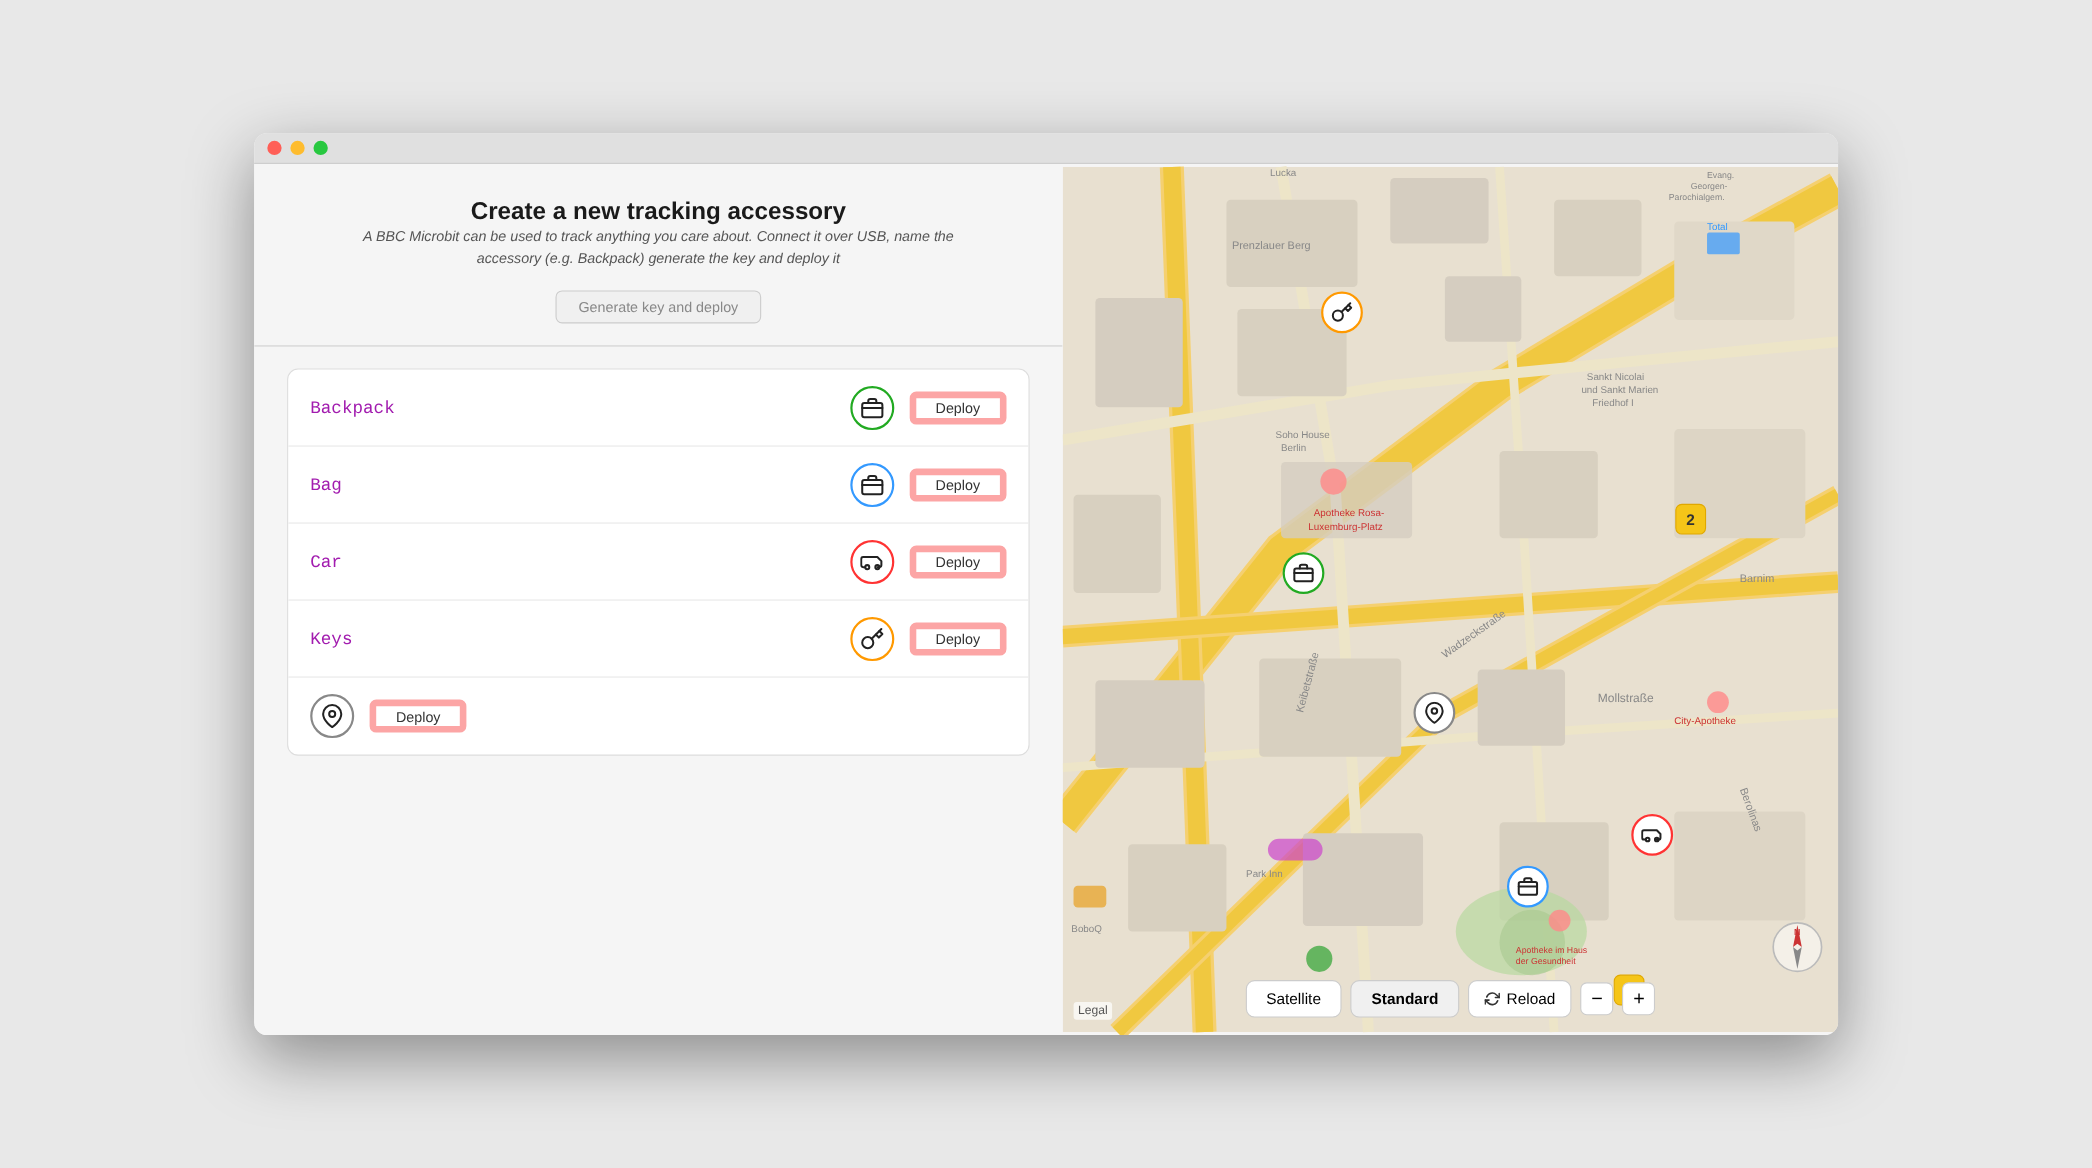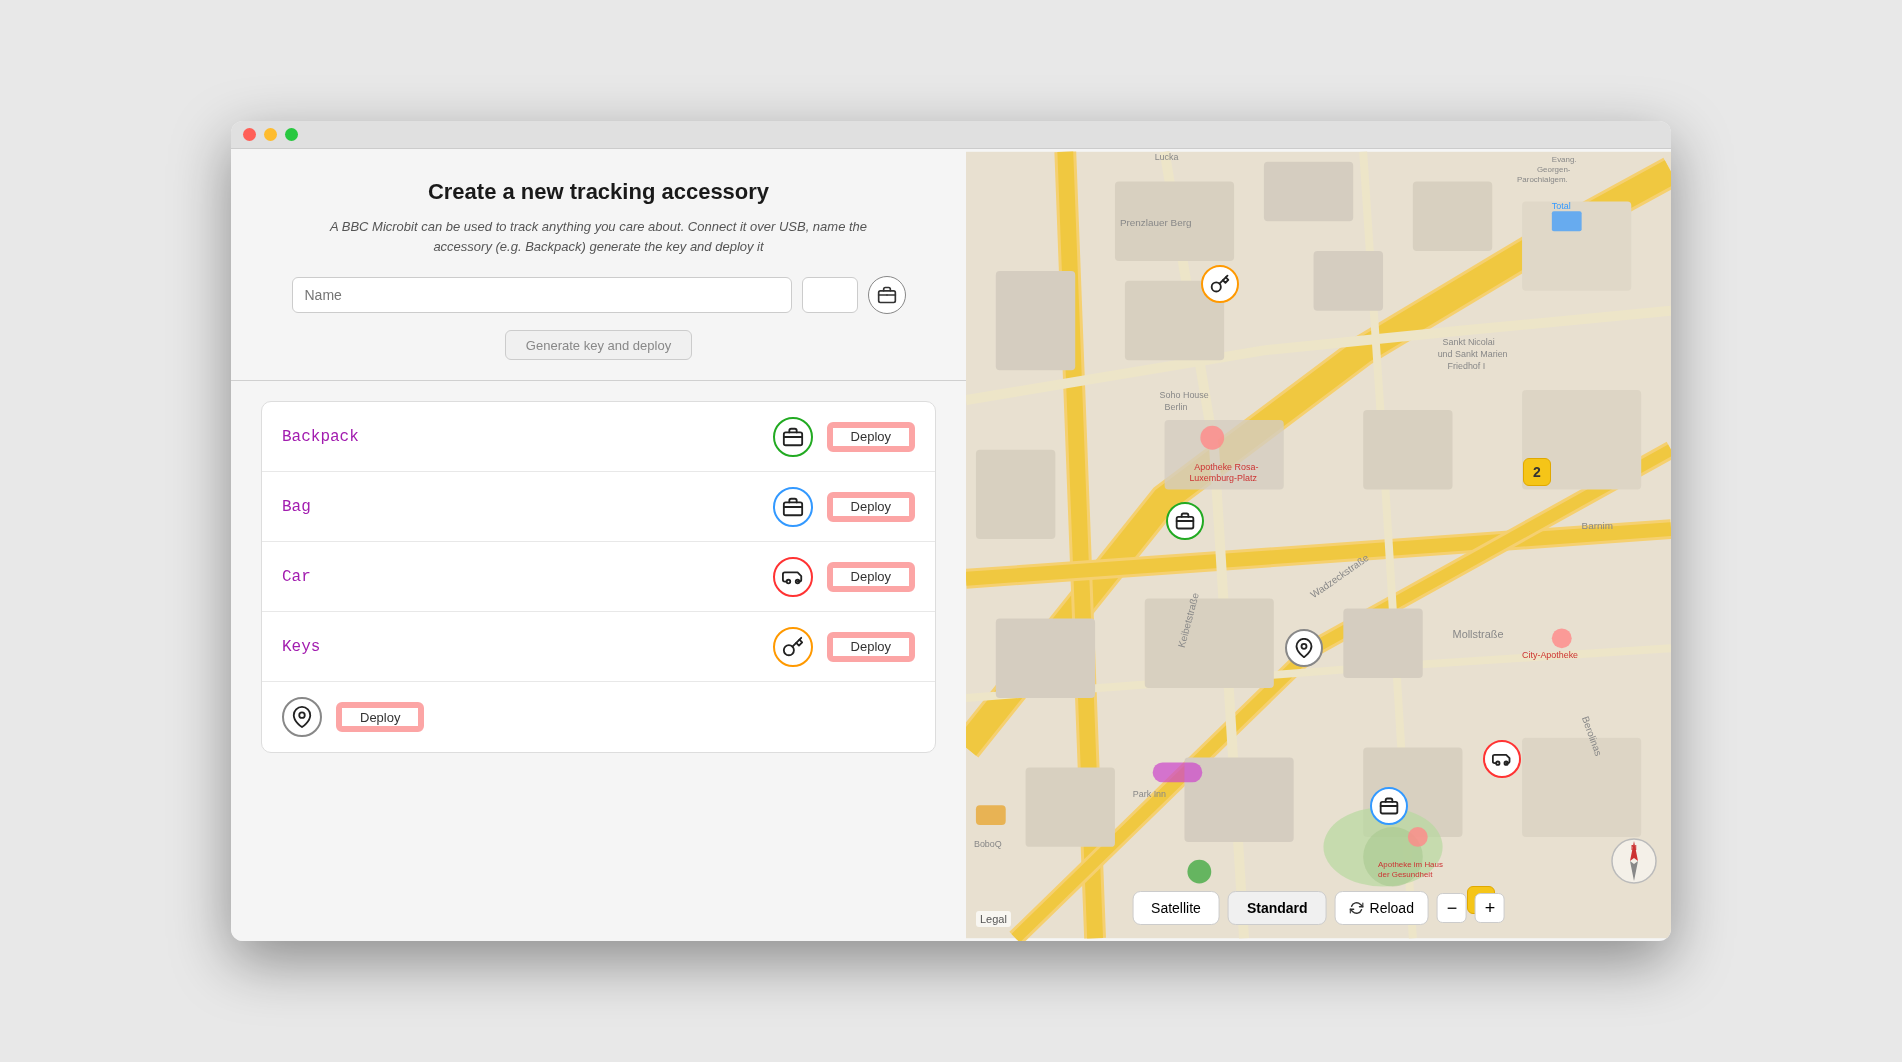--- a/index.html
+++ b/index.html
@@ -64,21 +64,21 @@
 
     .create-section {
       padding: 30px 30px 20px;
       text-align: center;
     }
 
     .create-title {
       font-size: 22px;
       font-weight: 600;
       color: #1a1a1a;
-      margin-bottom: 12px;
+      margin-bottom: 0;
     }
 
     .create-description {
       font-size: 13px;
       color: #555;
       line-height: 1.5;
       max-width: 580px;
       margin: 0 auto 20px;
       font-style: italic;
     }
@@ -335,33 +335,20 @@
   </div>
 
   <div class="main-content">
 
     <div class="left-panel">
 
       <div class="create-section">
         <div class="create-title">Create a new tracking accessory</div>
         <div class="create-description">A BBC Microbit can be used to track anything you care about. Connect it over USB, name the accessory (e.g. Backpack) generate the key and deploy it</div>
 
-        <div class="input-row">
-          <input class="name-input" type="text" placeholder="Name" style="">
-          <div class="color-picker-btn"></div>
-          <div class="icon-btn">
-
-            <svg width="20" height="20" viewBox="0 0 24 24" fill="none" stroke="#333" stroke-width="2" stroke-linecap="round" stroke-linejoin="round">
-              <rect x="2" y="7" width="20" height="14" rx="2" ry="2"></rect>
-              <path d="M16 7V5a2 2 0 0 0-2-2h-4a2 2 0 0 0-2 2v2"></path>
-              <line x1="12" y1="12" x2="12" y2="12"></line>
-              <line x1="2" y1="12" x2="22" y2="12"></line>
-            </svg>
-          </div>
-        </div>
 
         <button class="generate-btn">Generate key and deploy</button>
       </div>
 
       <hr class="divider-horizontal">
 
       <div class="accessories-section">
 
         <div class="accessories-list">
 

